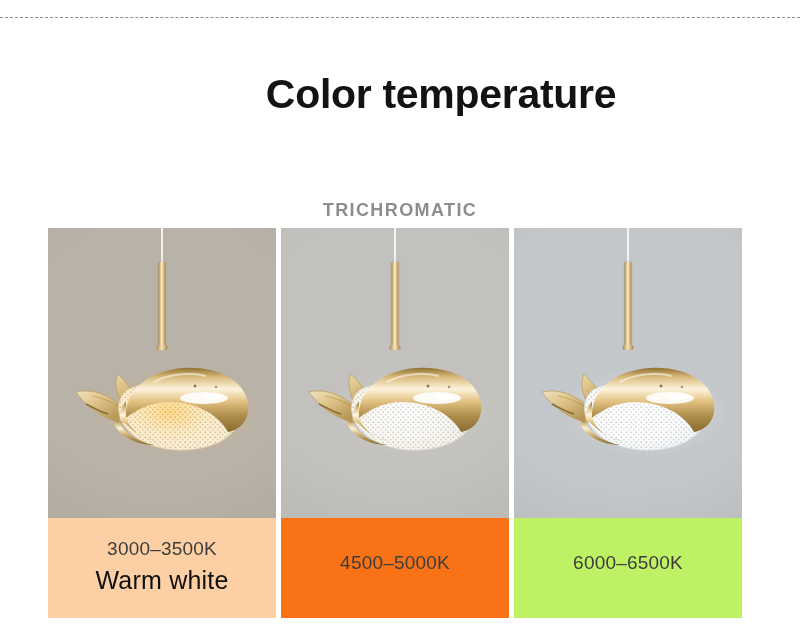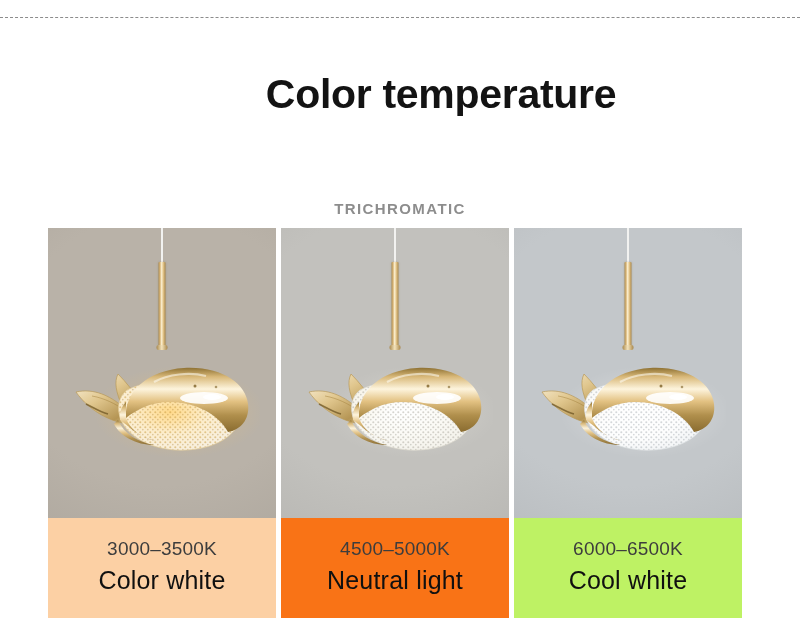--- a/index.html
+++ b/index.html
@@ -40,21 +40,21 @@
     padding-left: 41px;
   }
 
   
   .sub-label {
     position: absolute;
     left: 0;
     top: 200px;
     width: 800px;
     text-align: center;
-    font-size: 15px;
+    font-size: 18px;
     font-weight: bold;
     letter-spacing: 1.4px;
     color: #8d8d8d;
   }
 
   
   .panels {
     position: absolute;
     left: 48px;
     top: 228px;
@@ -224,21 +224,21 @@
           <ellipse cx="140" cy="52" rx="24" ry="6" fill="#ffffff" opacity=".9"></ellipse>
           <ellipse cx="148" cy="51" rx="9" ry="3" fill="#ffffff"></ellipse>
           <path d="M90 36 C104 28 126 26 142 30" stroke="#fffdf5" stroke-width="2.2" fill="none" opacity=".55"></path>
           <circle cx="131" cy="40" r="1.5" fill="#7d6026" opacity=".8"></circle>
           <circle cx="152" cy="41" r="1.3" fill="#7d6026" opacity=".6"></circle>
         </svg>
       </div>
     </div>
     <div class="caption" id="cap0" style="background: rgb(252, 208, 164);">
       <div class="kelvin">3000–3500K</div>
-      <div class="tone-name">Color white</div>
+      <div class="tone-name">Warm white</div>
     </div>
   </div>
 
   <div class="panel">
     <div class="panel-scene">
       <div class="scene-grad" id="scene1" style="background: radial-gradient(120% 85% at 50% 42%, rgb(194, 193, 189) 0%, rgb(194, 193, 189) 55%, rgba(0, 0, 0, 0.07) 100%), rgb(194, 193, 189);"></div>
       <div class="cord" style="left:50%;"></div>
       <div class="rod" style="left:50%;"></div>
       <div class="rod-cap" style="left:50%;top:117px;"></div>
       <div class="lamp" style="left:50%;top:118px;">
@@ -298,21 +298,20 @@
           <ellipse cx="140" cy="52" rx="24" ry="6" fill="#ffffff" opacity=".9"></ellipse>
           <ellipse cx="148" cy="51" rx="9" ry="3" fill="#ffffff"></ellipse>
           <path d="M90 36 C104 28 126 26 142 30" stroke="#fffdf5" stroke-width="2.2" fill="none" opacity=".55"></path>
           <circle cx="131" cy="40" r="1.5" fill="#7d6026" opacity=".8"></circle>
           <circle cx="152" cy="41" r="1.3" fill="#7d6026" opacity=".6"></circle>
         </svg>
       </div>
     </div>
     <div class="caption" id="cap1" style="background: #f97316;">
       <div class="kelvin">4500–5000K</div>
-      <div class="tone-name">Neutral light</div>
     </div>
   </div>
 
   <div class="panel">
     <div class="panel-scene">
       <div class="scene-grad" id="scene2" style="background: radial-gradient(120% 85% at 50% 42%, rgb(195, 199, 202) 0%, rgb(195, 199, 202) 55%, rgba(0, 0, 0, 0.07) 100%), rgb(195, 199, 202);"></div>
       <div class="cord" style="left:50%;"></div>
       <div class="rod" style="left:50%;"></div>
       <div class="rod-cap" style="left:50%;top:117px;"></div>
       <div class="lamp" style="left:50%;top:118px;">
@@ -372,17 +371,16 @@
           <ellipse cx="140" cy="52" rx="24" ry="6" fill="#ffffff" opacity=".9"></ellipse>
           <ellipse cx="148" cy="51" rx="9" ry="3" fill="#ffffff"></ellipse>
           <path d="M90 36 C104 28 126 26 142 30" stroke="#fffdf5" stroke-width="2.2" fill="none" opacity=".55"></path>
           <circle cx="131" cy="40" r="1.5" fill="#7d6026" opacity=".8"></circle>
           <circle cx="152" cy="41" r="1.3" fill="#7d6026" opacity=".6"></circle>
         </svg>
       </div>
     </div>
     <div class="caption" id="cap2" style="background: #bef264;">
       <div class="kelvin">6000–6500K</div>
-      <div class="tone-name">Cool white</div>
     </div>
   </div>
 
 </div>
 
 </body></html>

